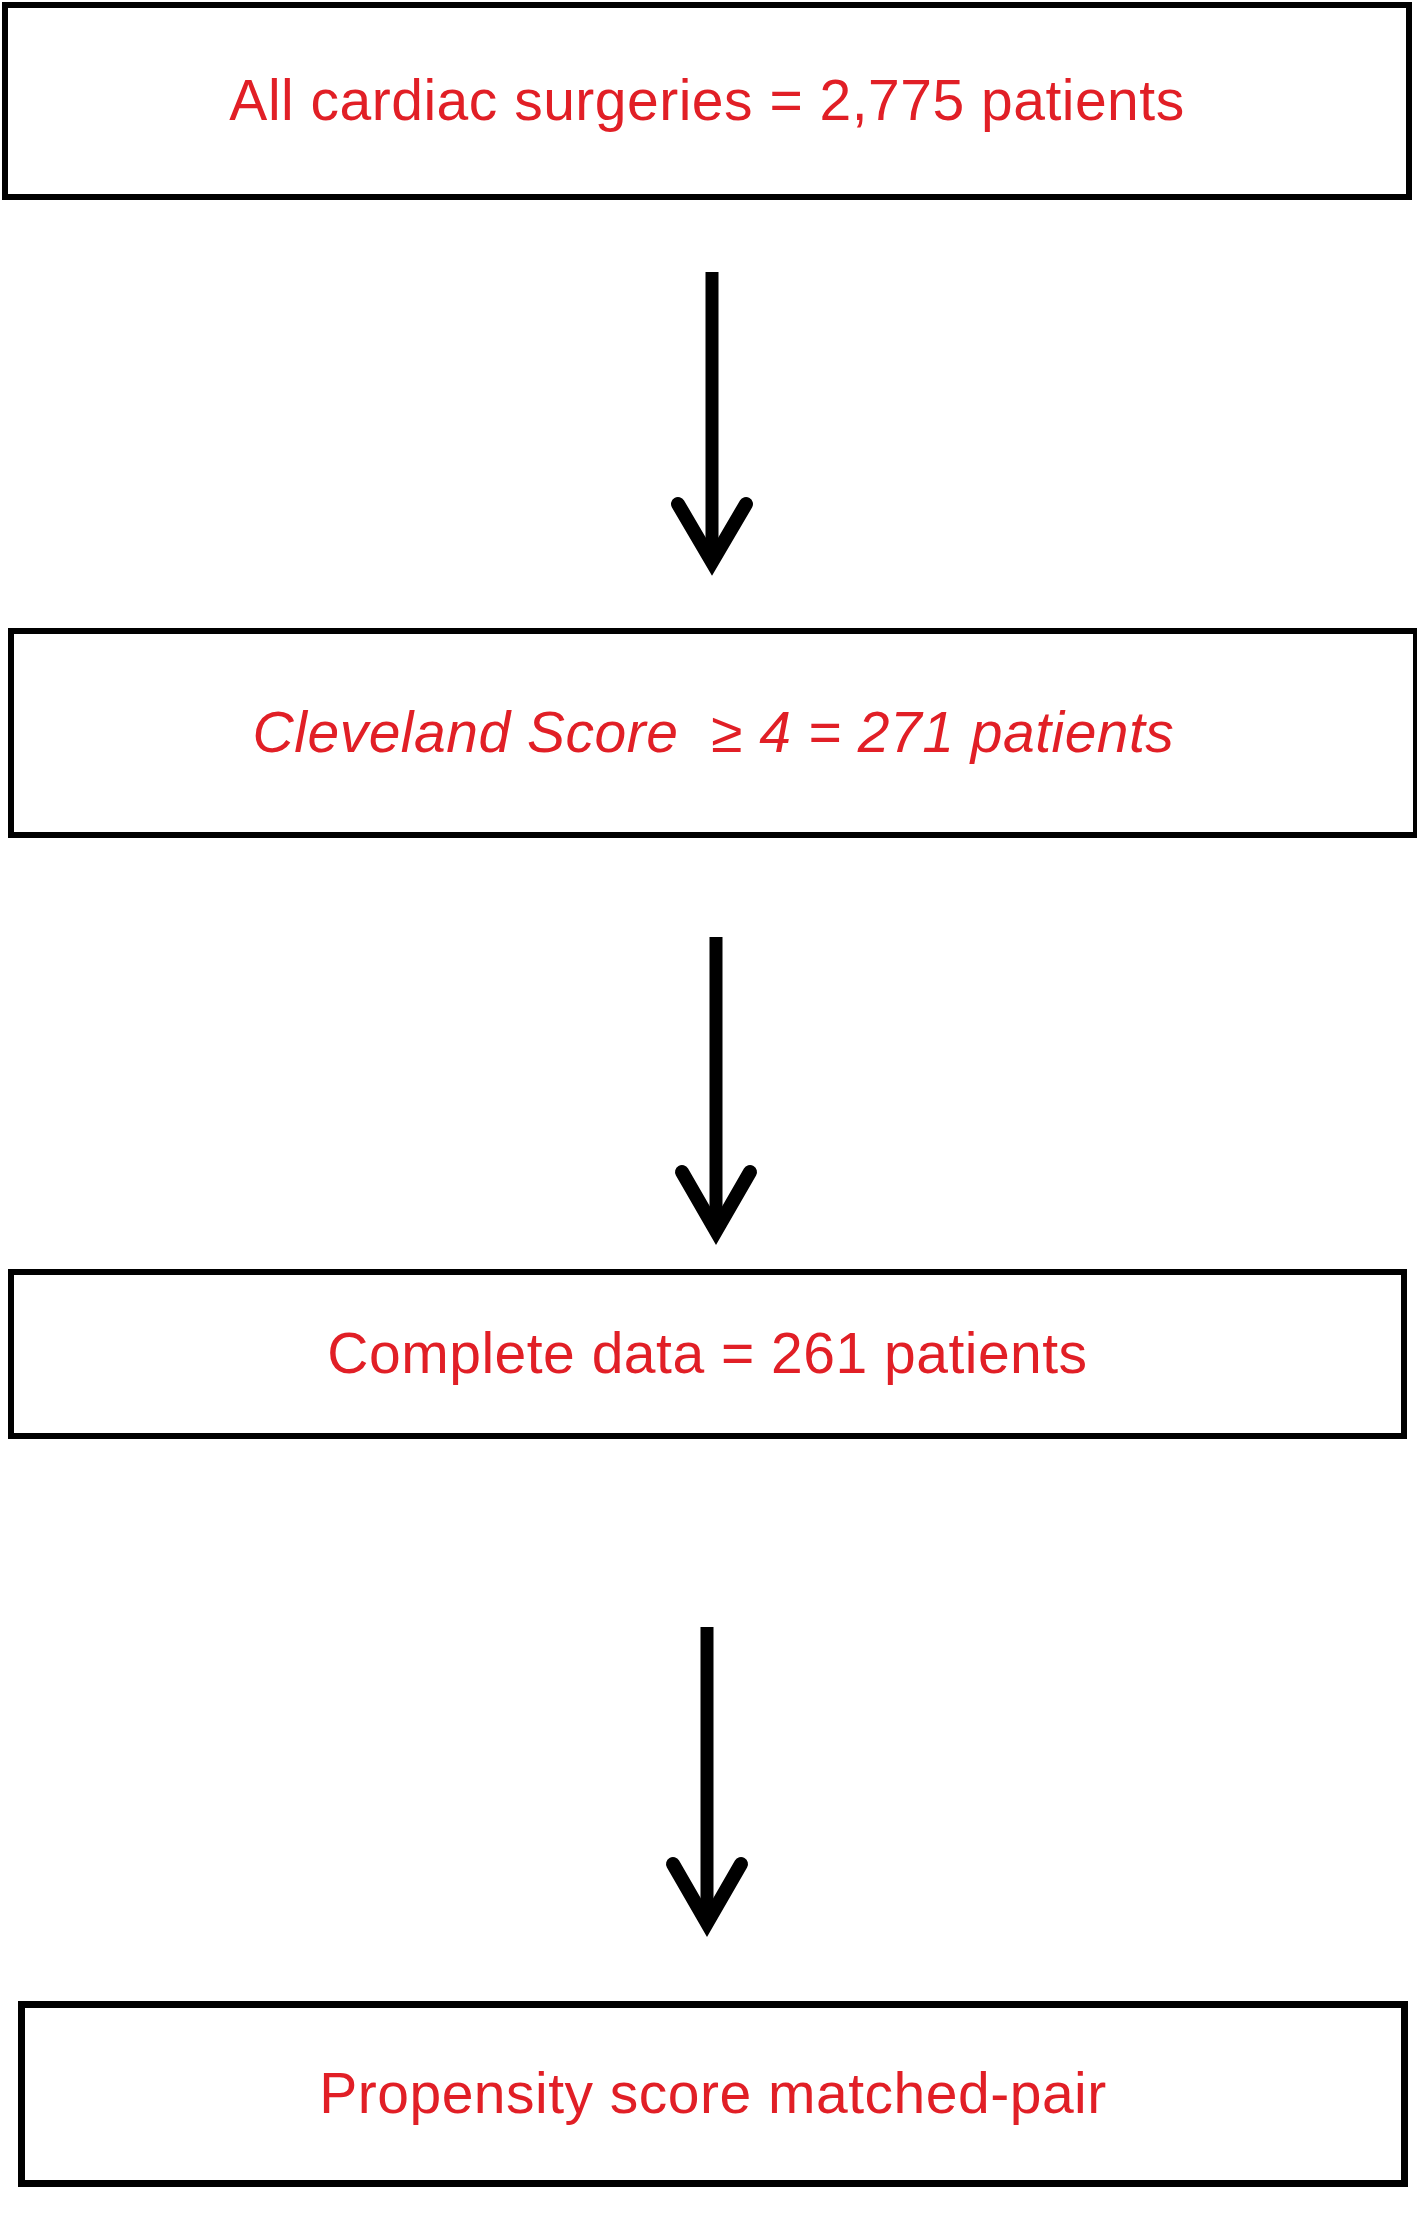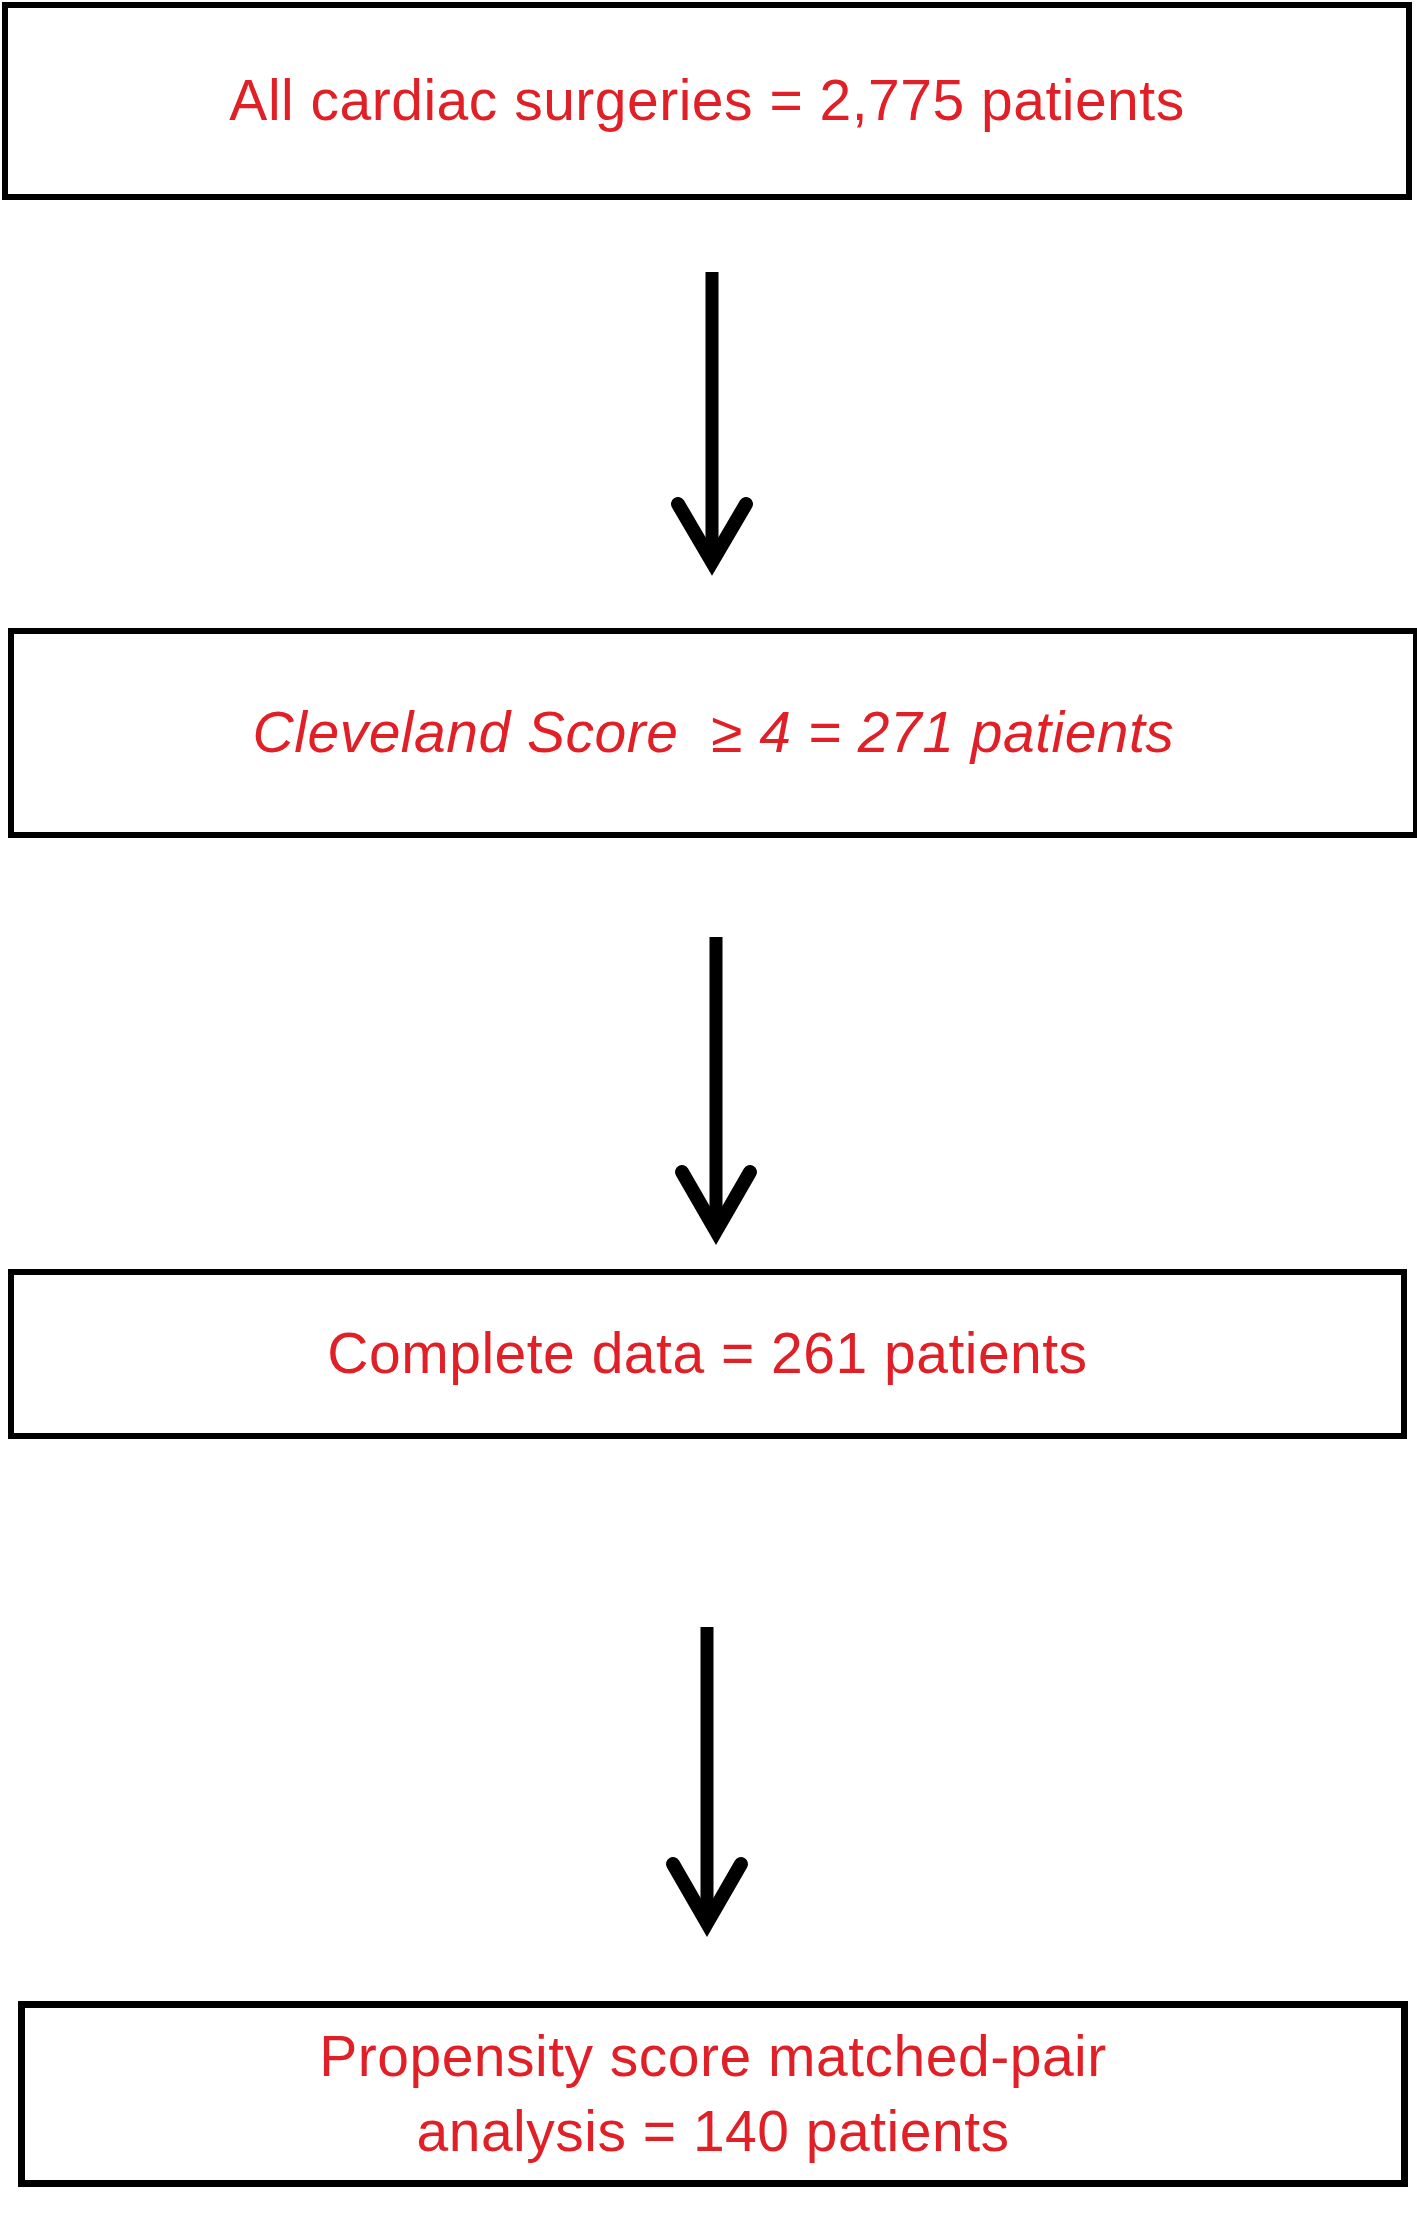--- a/index.html
+++ b/index.html
@@ -71,21 +71,20 @@
   <div class="flow-box" id="box-2">
     <span class="label">Cleveland Score  ≥ 4 = 271 patients</span>
   </div>
 
   <div class="flow-box" id="box-3">
     <span class="label">Complete data = 261 patients</span>
   </div>
 
   <div class="flow-box" id="box-4">
     <span class="label">Propensity score matched-pair</span>
-    <span class="label">analysis = 140 patients</span>
   </div>
 
   <svg class="arrow-layer" viewBox="0 0 1417 2216" xmlns="http://www.w3.org/2000/svg">
 
     <g>
       <line class="arrow-shaft" x1="712" y1="272" x2="712" y2="556"></line>
       <polyline class="arrow-head" points="678,504 712,562 746,504"></polyline>
     </g>
 
     <g>

